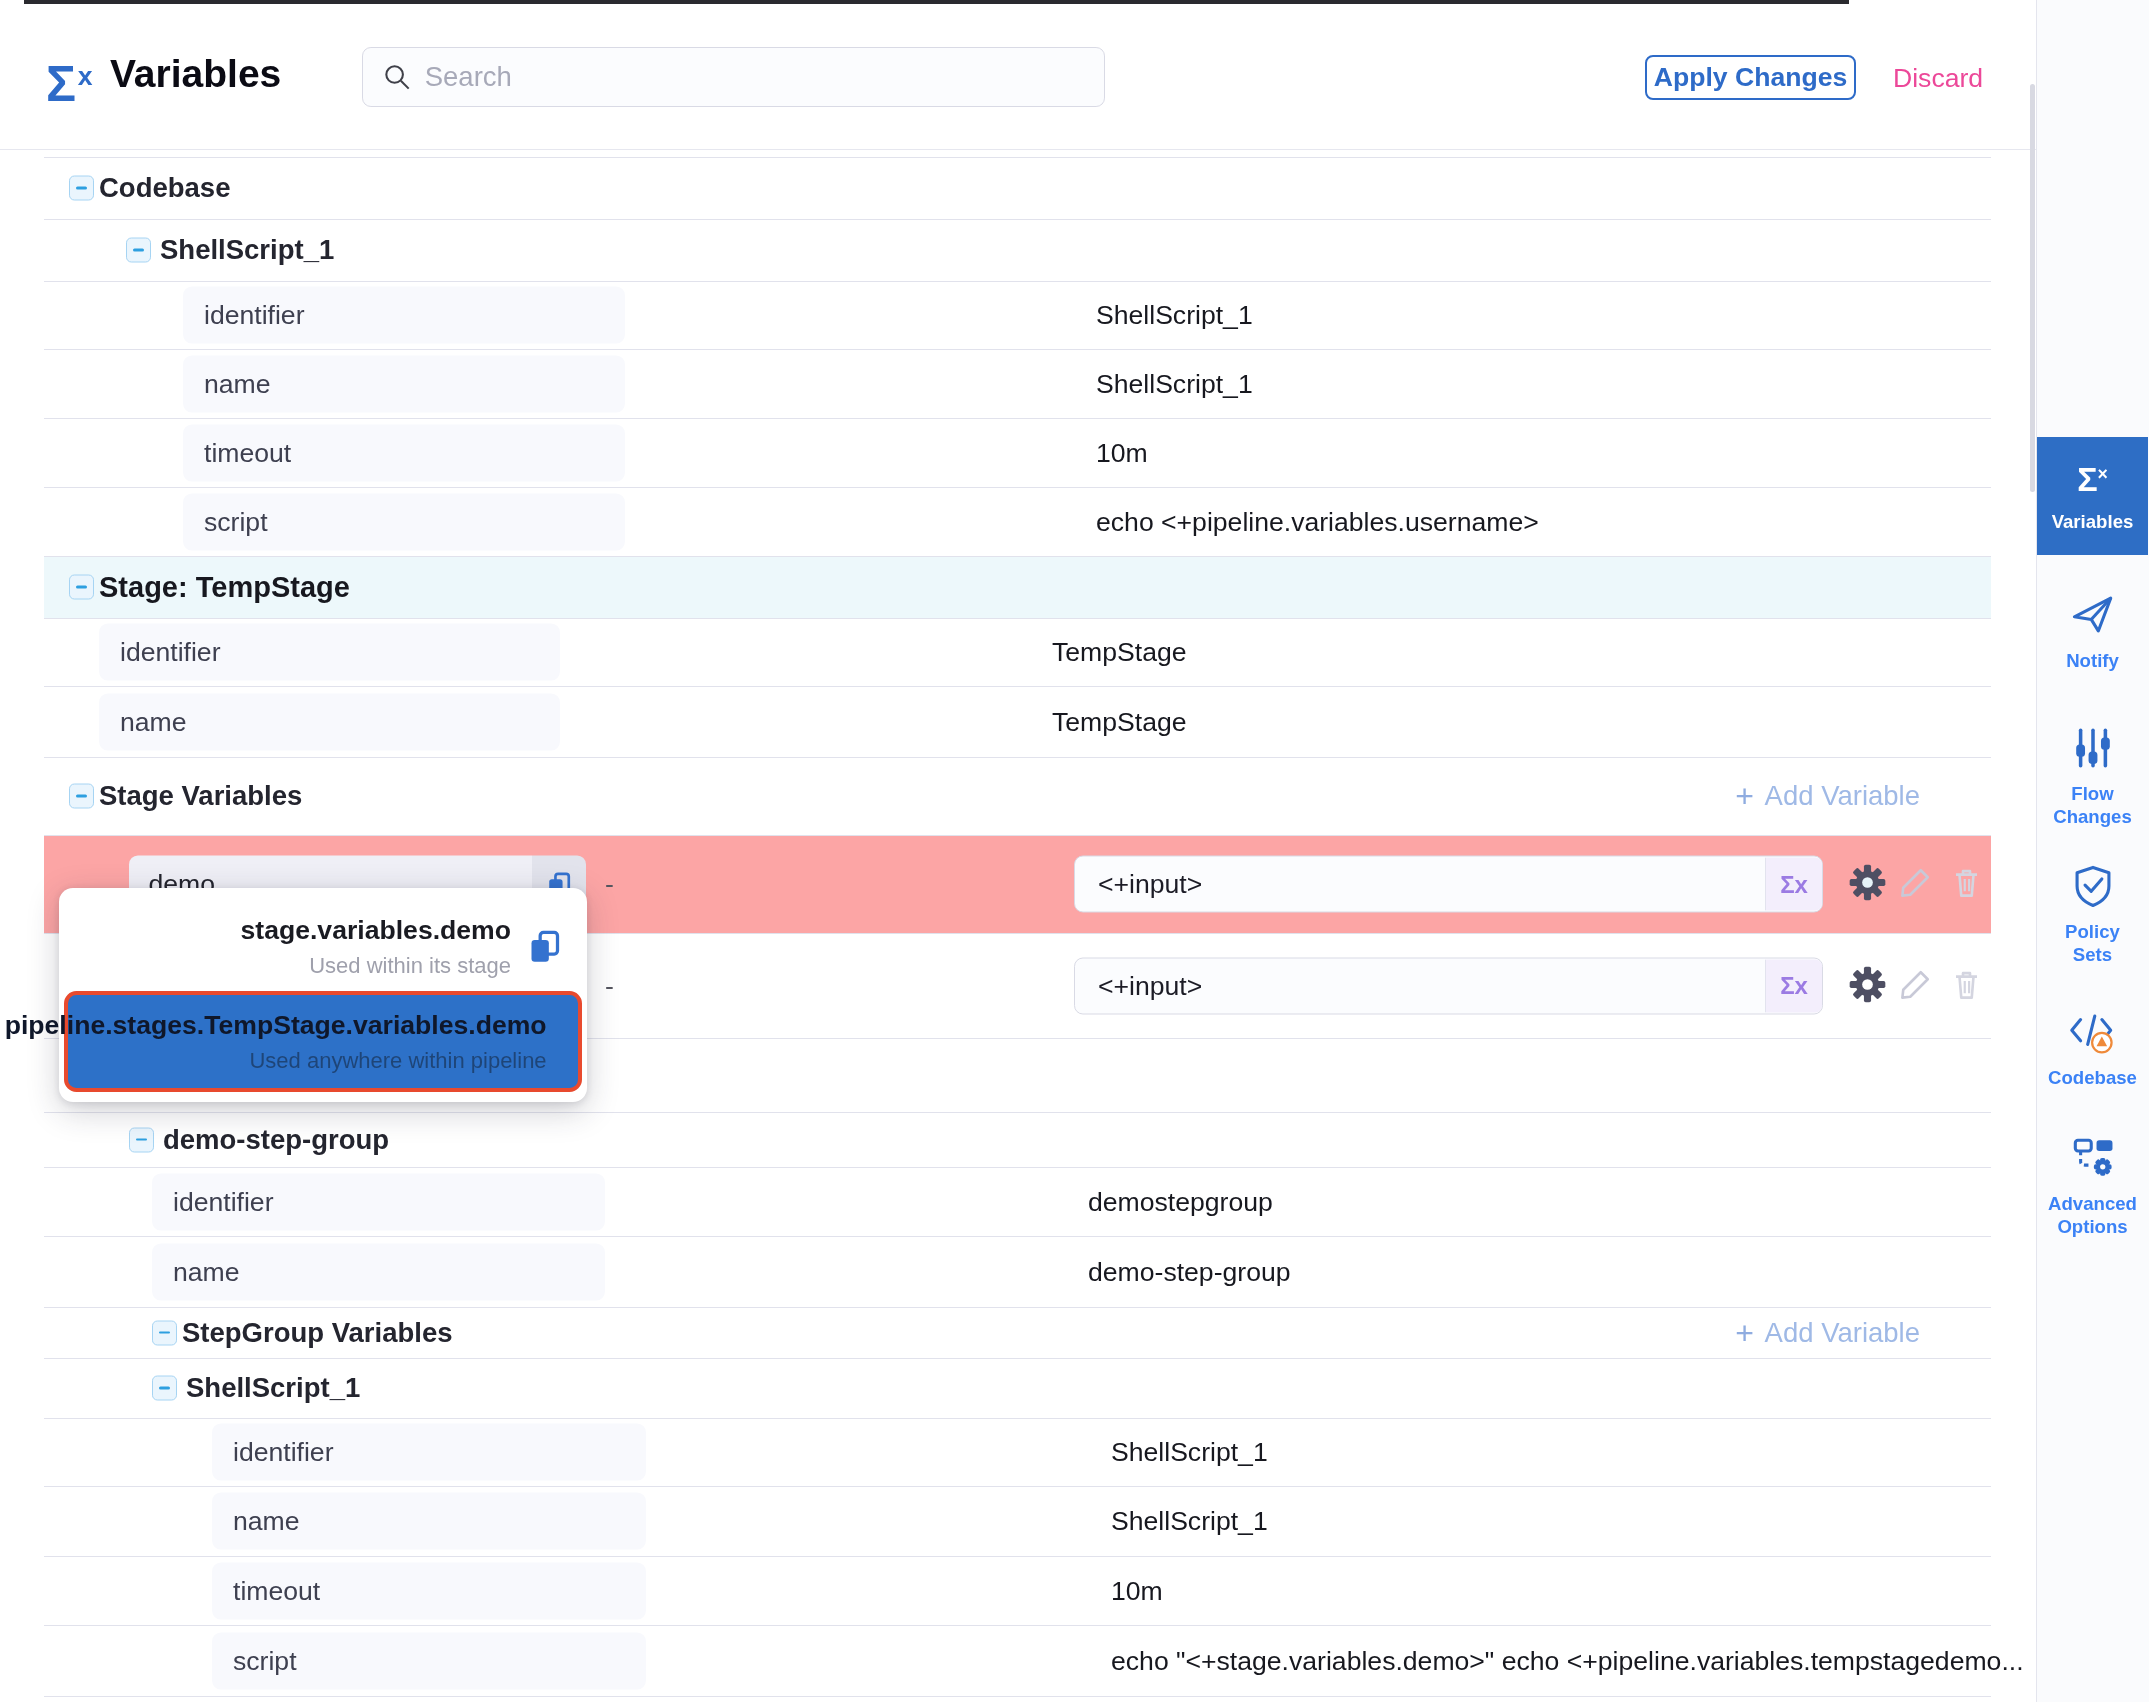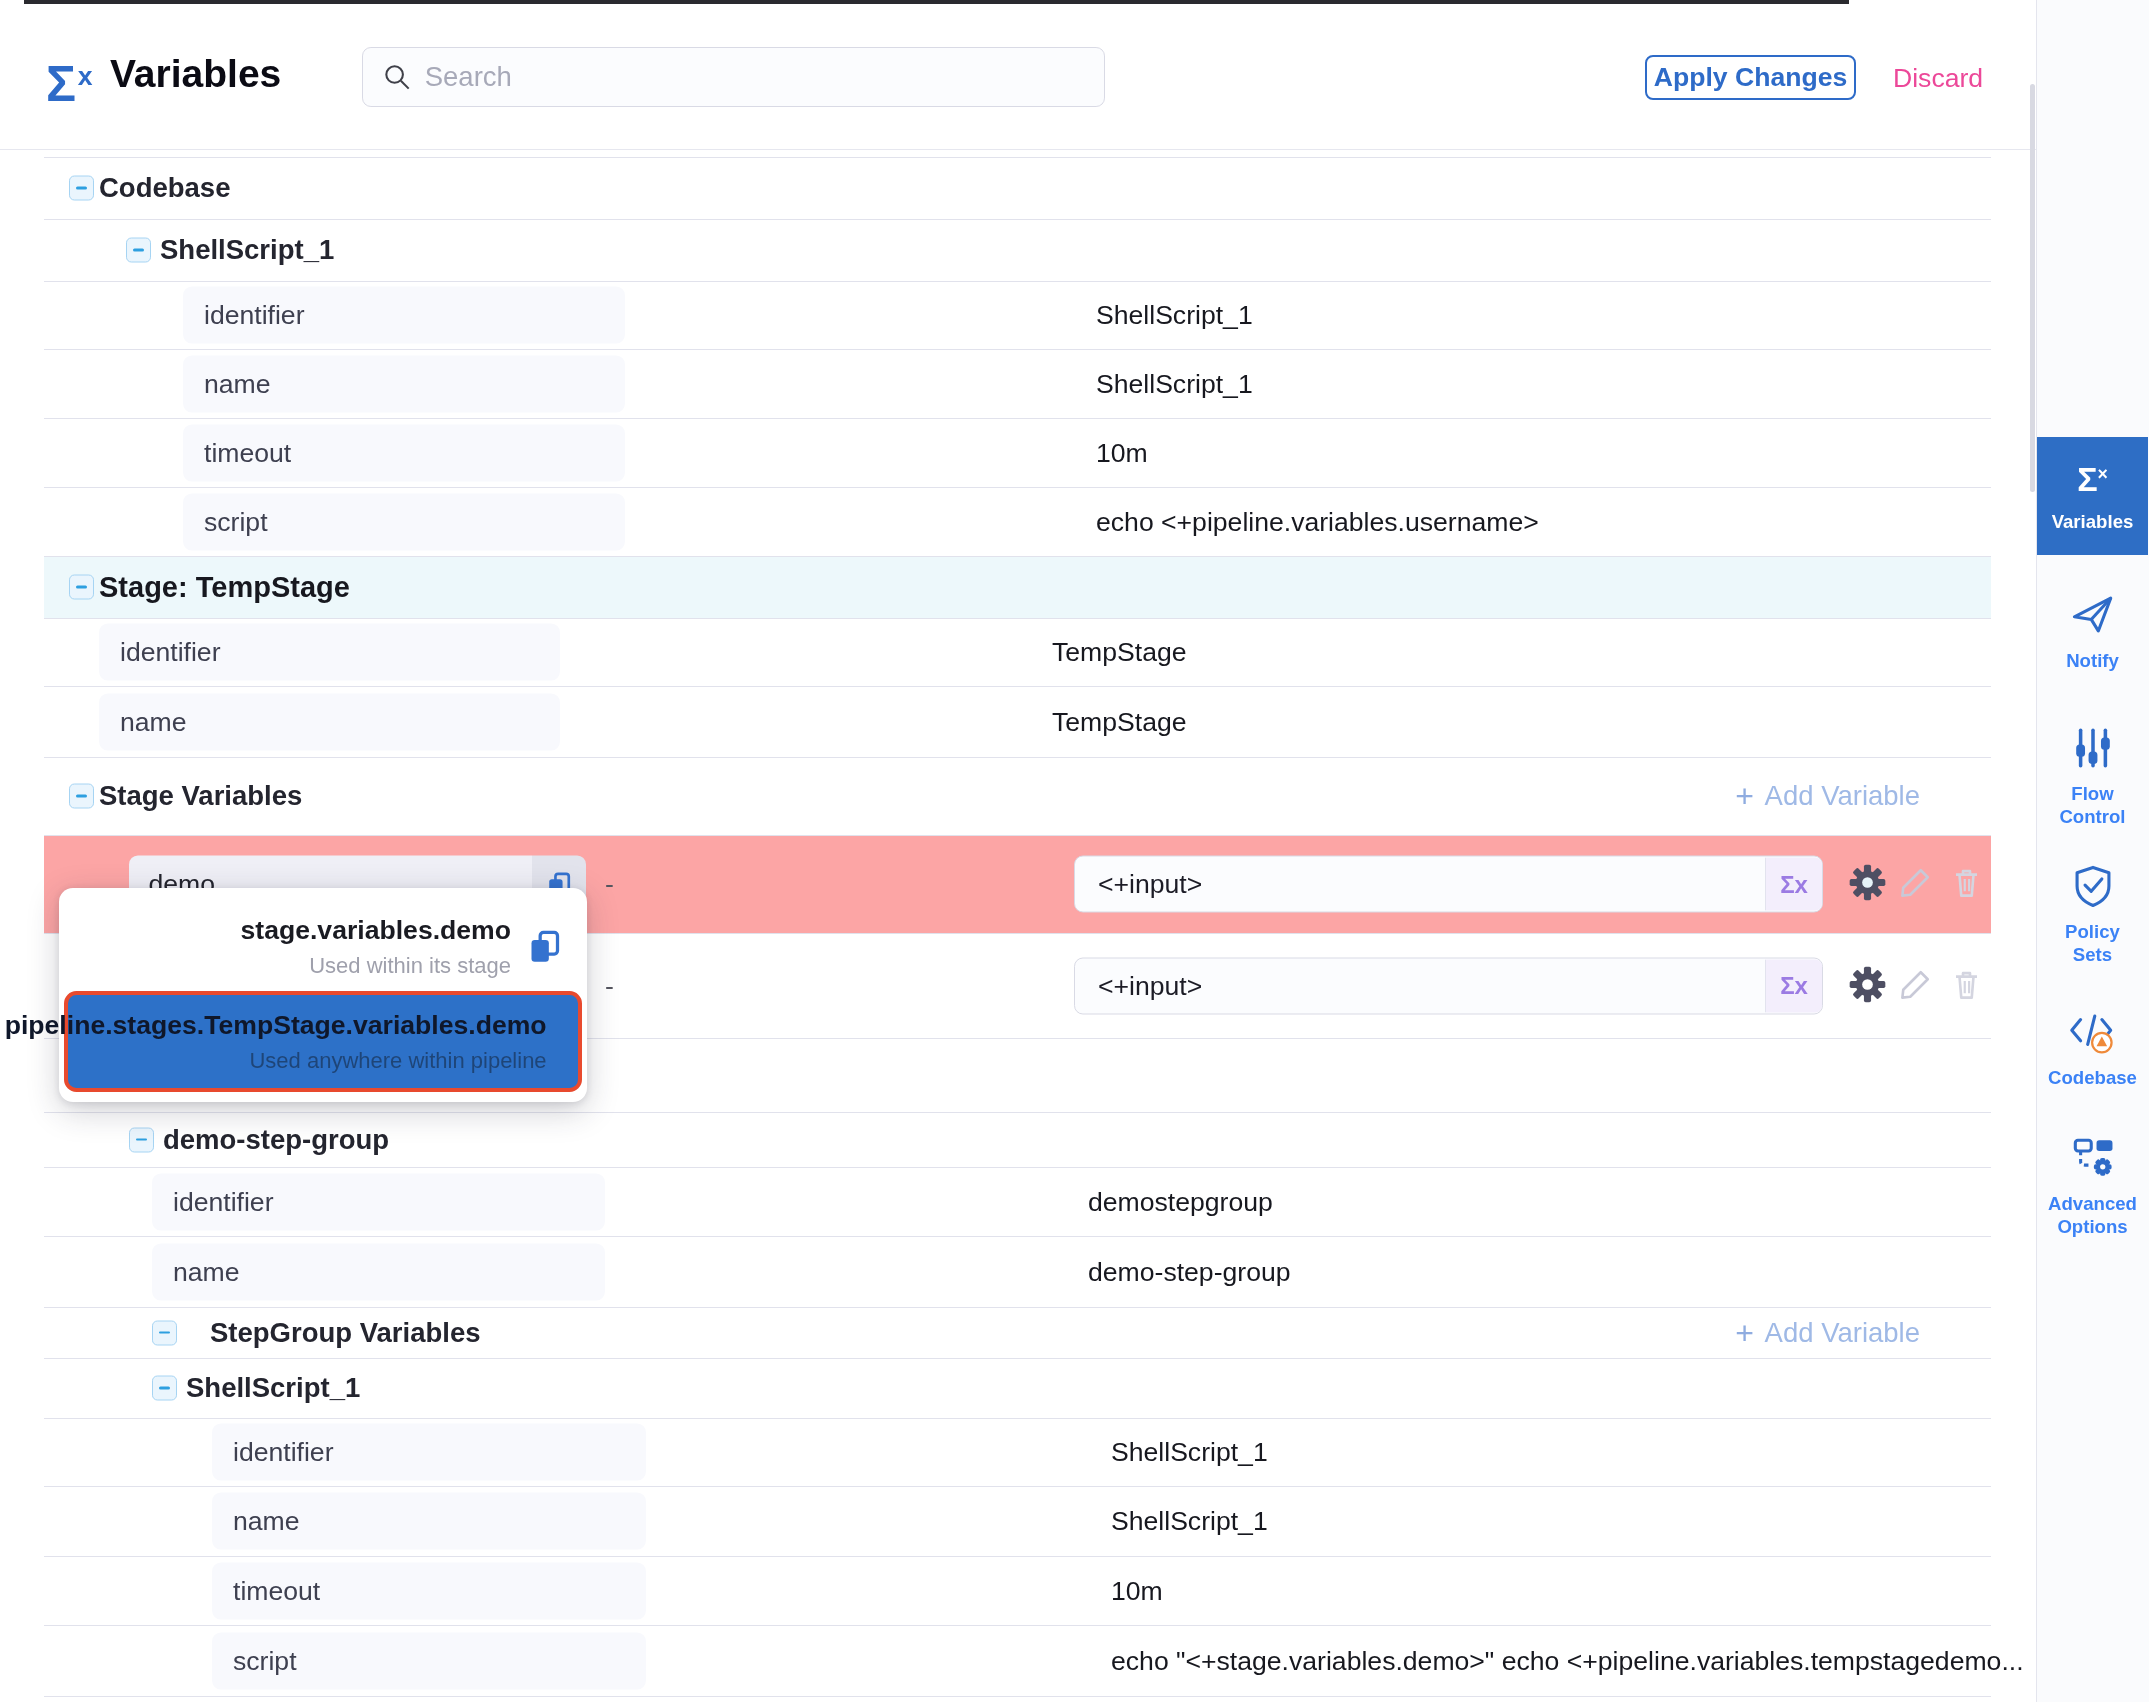--- a/index.html
+++ b/index.html
@@ -240,21 +240,21 @@
     <span class="val" style="left:1044px;">demostepgroup</span>
   </div>
 
   <div class="row" style="height:71px;">
     <span class="chip" style="left:108px; width:453px;">name</span>
     <span class="val" style="left:1044px;">demo-step-group</span>
   </div>
 
   <div class="row" style="height:51px;">
     <span class="mini" style="left:108px;"></span>
-    <span class="sec-label" style="left:138px;margin-left:28px;">StepGroup Variables</span>
+    <span class="sec-label" style="left:138px;">StepGroup Variables</span>
     <span class="addvar">
       <span class="plus">+</span>
       <span>Add Variable</span>
     </span>
   </div>
 
   <div class="row" style="height:60px;">
     <span class="mini" style="left:108px;"></span>
     <span class="sec-label" style="left:142px;">ShellScript_1</span>
   </div>
@@ -332,21 +332,21 @@
         <line x1="12" y1="6" x2="12" y2="46"></line>
           <line x1="26" y1="6" x2="26" y2="46"></line>
           <line x1="40" y1="6" x2="40" y2="46"></line>
       </g>
       <g fill="#2e6bc8">
         <rect x="7" y="22" width="10" height="14" rx="4"></rect>
         <rect x="21" y="30" width="10" height="14" rx="4"></rect>
         <rect x="35" y="14" width="10" height="14" rx="4"></rect>
       </g>
     </svg>
-    <span class="lbl">Flow Control</span>
+    <span class="lbl">Flow Changes</span>
   </div>
 
   <div class="side-item" style="top:863px;">
     <svg width="46" height="46" viewBox="0 0 52 52">
       <path d="M26 5 L44 11 V26 C44 37 36 44 26 48 C16 44 8 37 8 26 V11 Z" fill="none" stroke="#2e6bc8" stroke-width="3.5" stroke-linejoin="round"></path>
       <path d="M17 25 L24 32 L36 18" fill="none" stroke="#2e6bc8" stroke-width="3.5" stroke-linecap="round" stroke-linejoin="round"></path>
     </svg>
     <span class="lbl">Policy Sets</span>
   </div>
 

